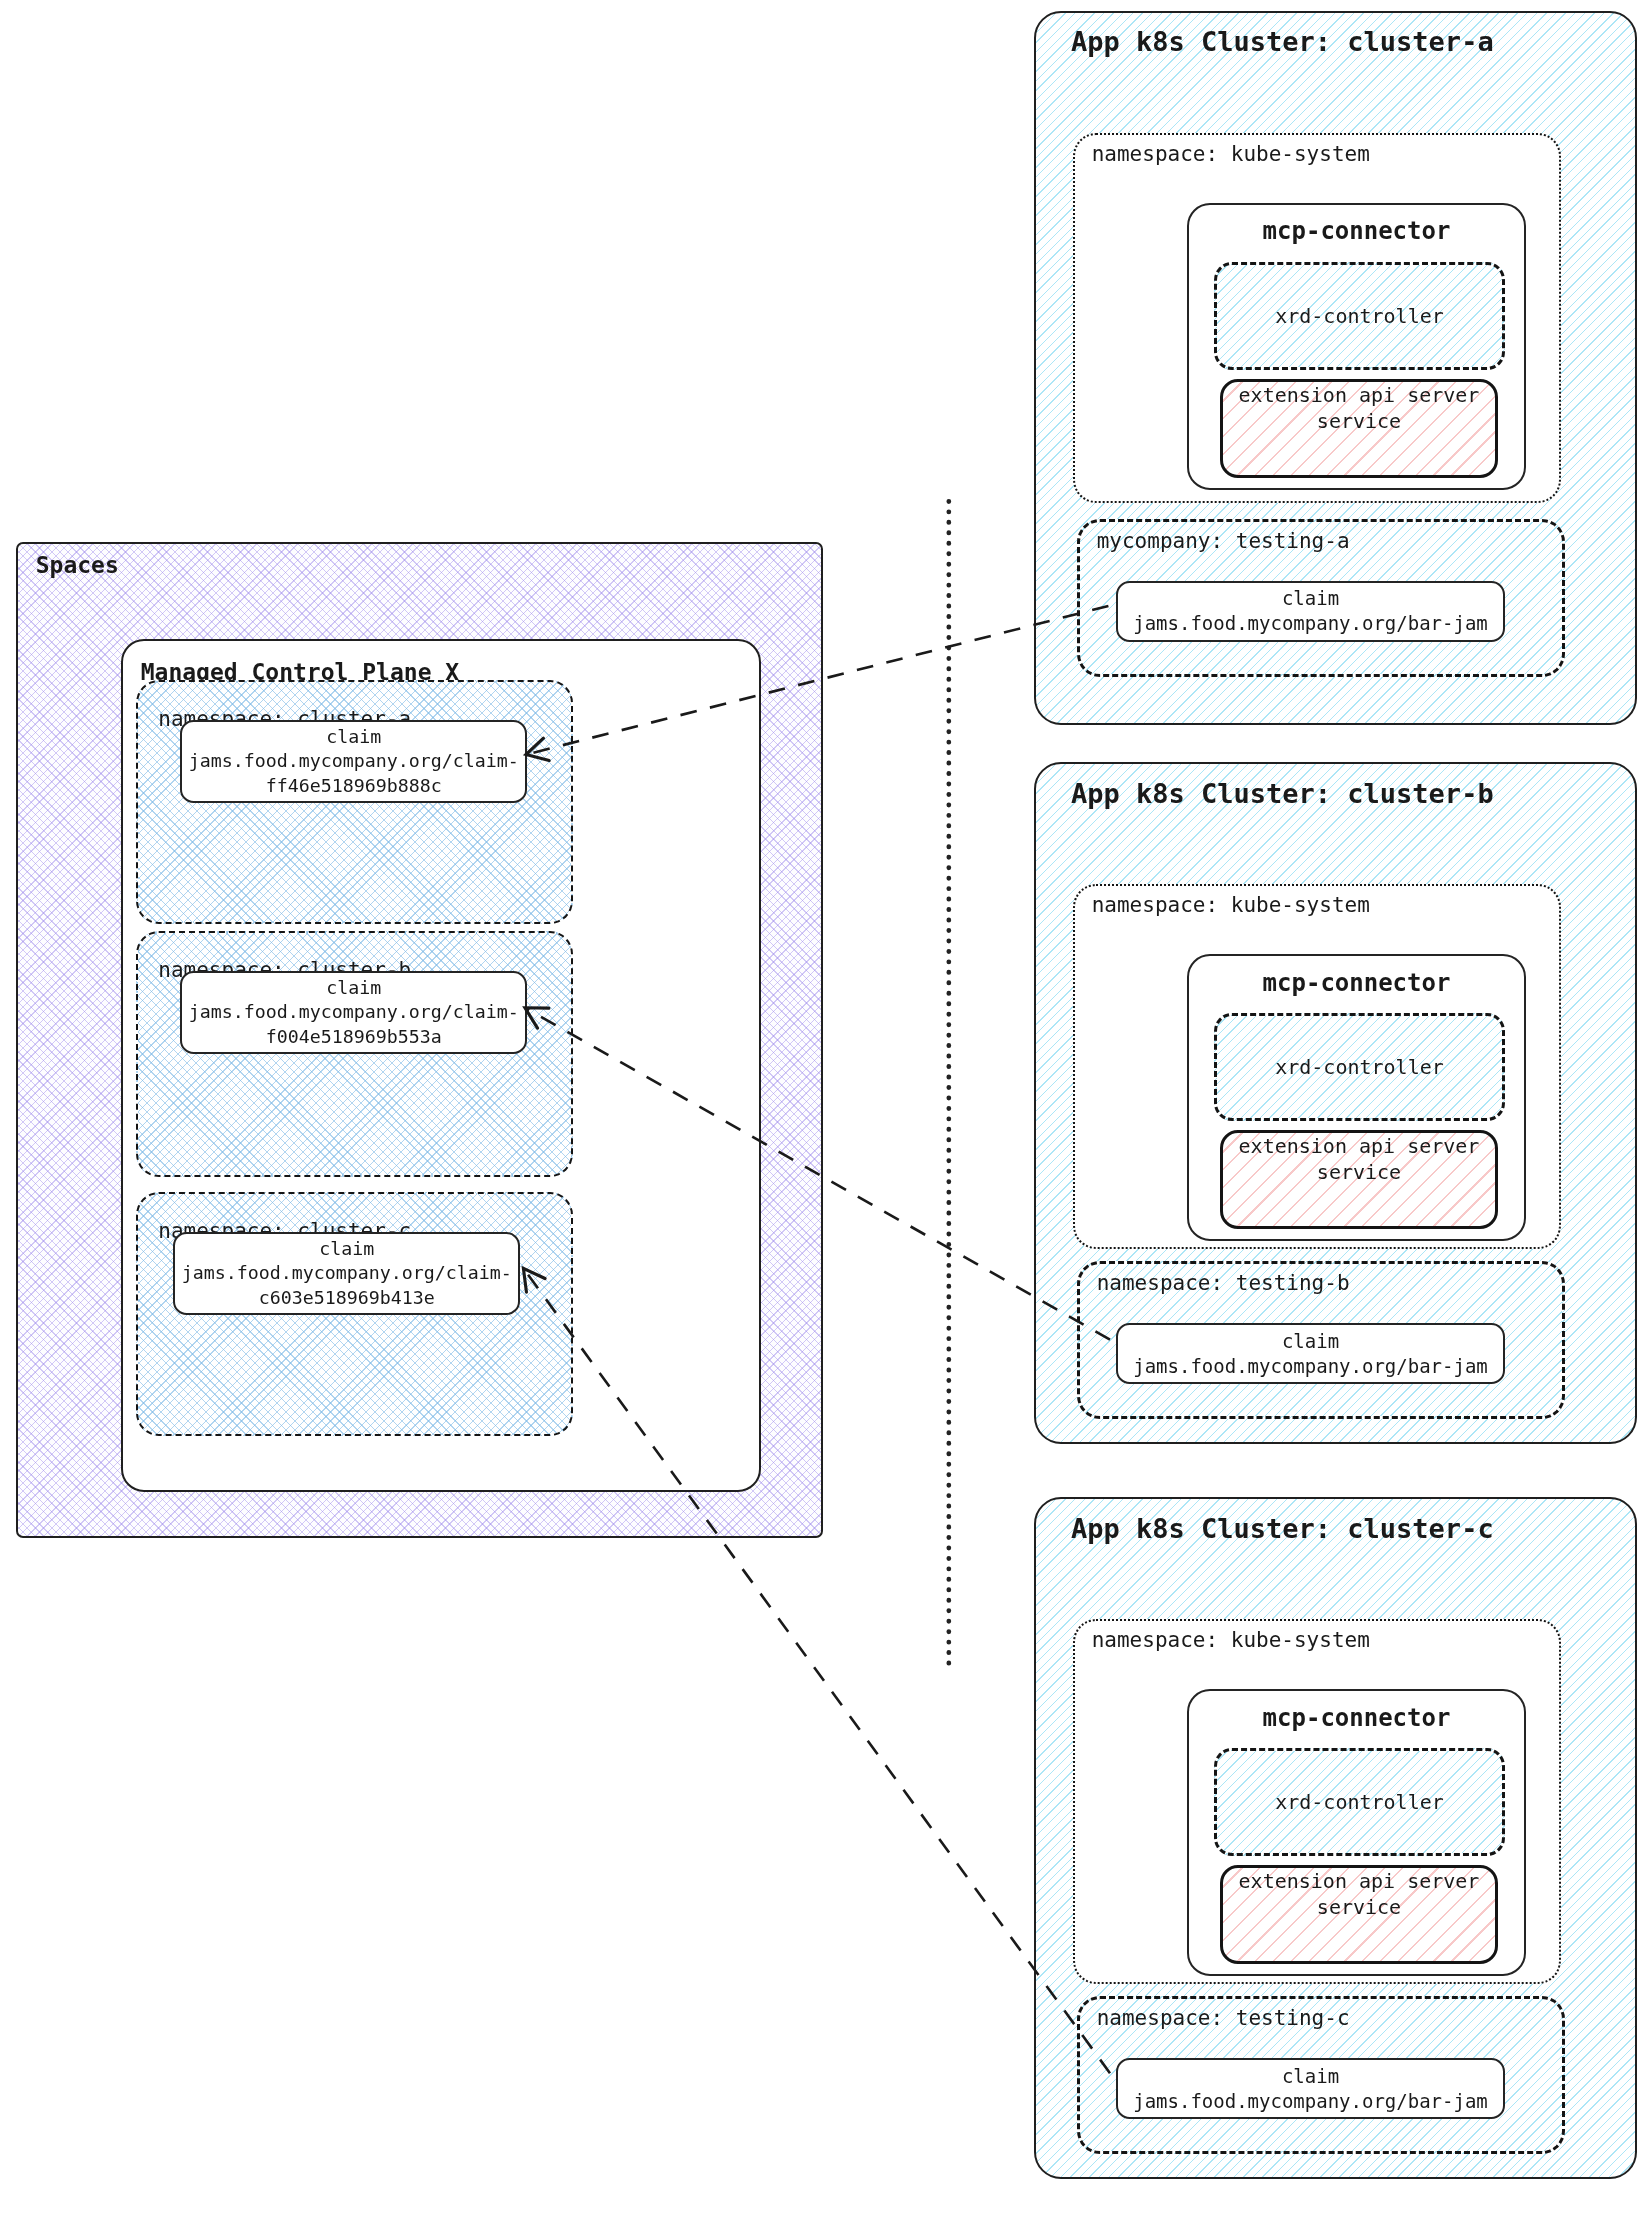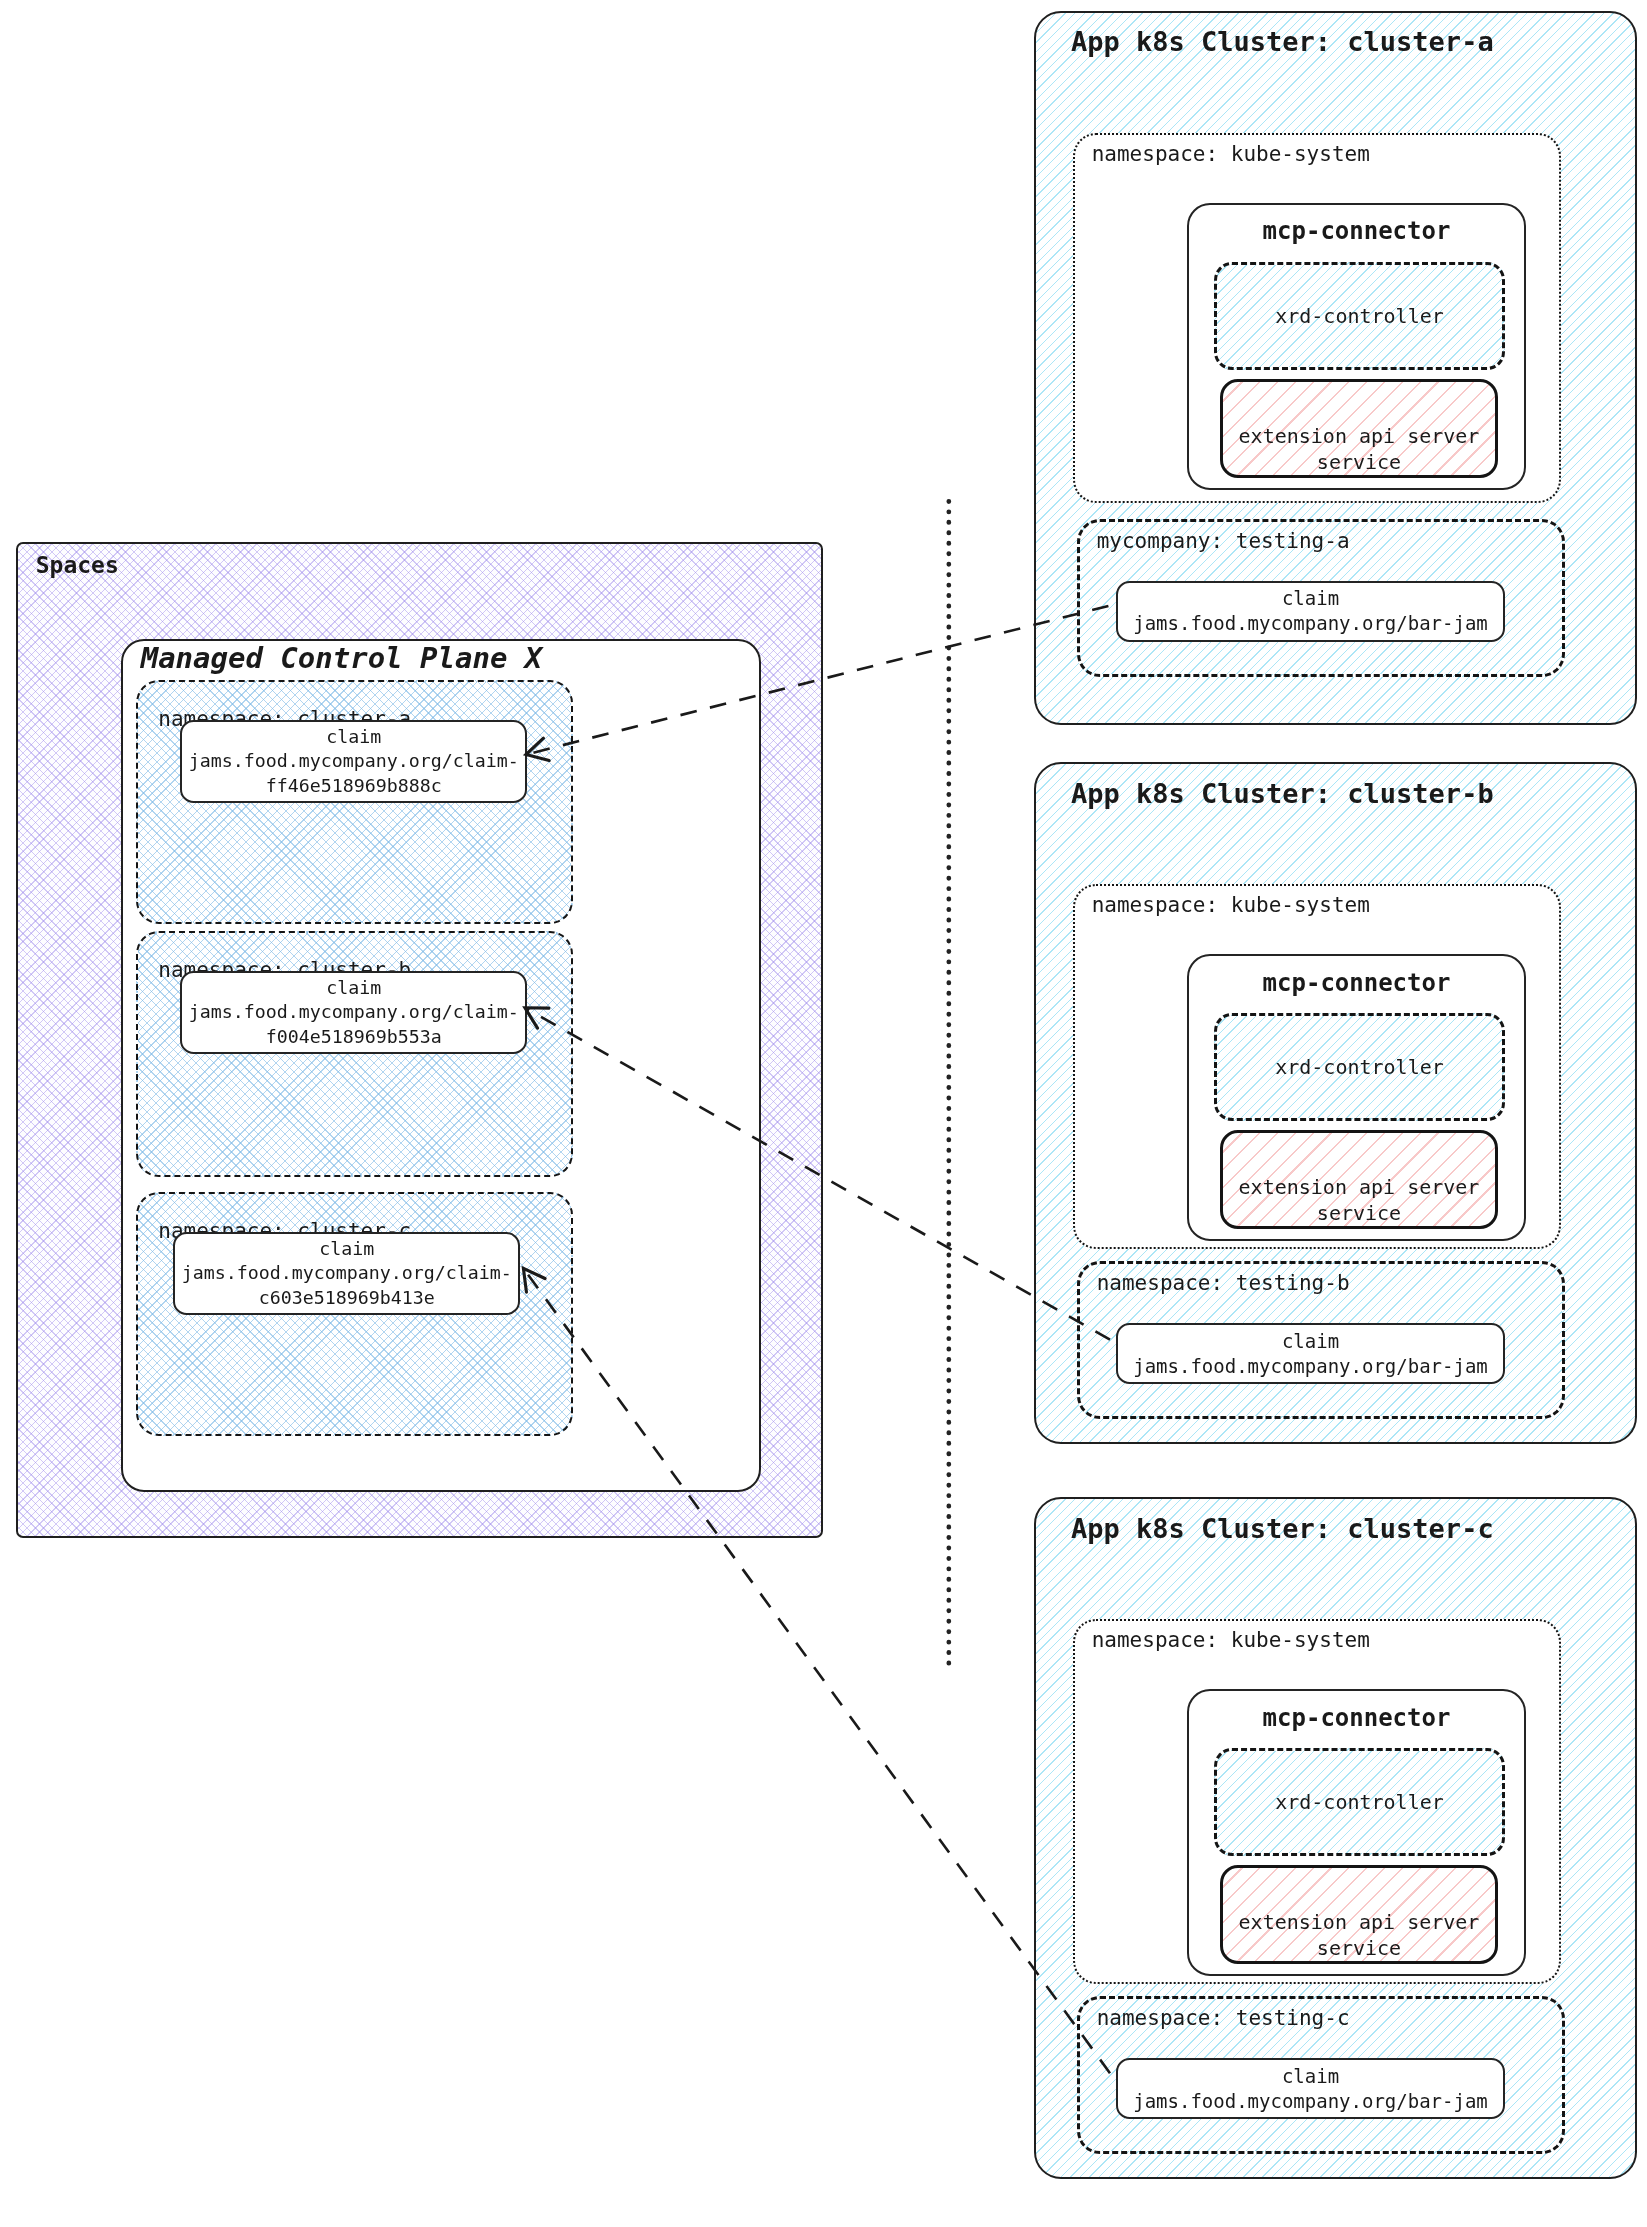--- a/index.html
+++ b/index.html
@@ -37,21 +37,21 @@
   
   .spaces {
     left:15.7px; top:542px; width:803px; height:992px;
     border:2.1px solid #1f1f1f; border-radius:7px;
   }
   .spaces-label { left:18px; top:8.4px; font-size:23px; font-weight:600; }
   .mcpx {
     left:103px; top:95px; width:636px; height:849px;
     background:#ffffff; border:2.1px solid #1f1f1f; border-radius:23px;
   }
-  .mcpx-label { left:18px; top:0; font-size:29px; font-weight:600;font-style:italic; }
+  .mcpx-label { left:18px; top:18px; font-size:23px; font-weight:600; }
   .ns-left {
     left:13.6px; width:433px;
     border:2.6px dashed #141414; border-radius:23px;
   }
   .ns-left-label { left:20px; top:25px; font-size:21px; }
   .claim-lg {
     left:42px; top:38px; width:343px; height:79px;
     background:#ffffff; border:2.1px solid #242424; border-radius:13.6px;
     display:flex; flex-direction:column; align-items:center; justify-content:center;
     font-size:18.3px; line-height:24.6px; text-align:center;
@@ -74,21 +74,21 @@
   }
   .mcp-title { left:0; top:12.6px; width:100%; text-align:center; font-size:24px; font-weight:700; }
   .xrd {
     left:25px; top:57px; width:285px; height:102px;
     border:3.1px dashed #141414; border-radius:18px;
     display:flex; align-items:center; justify-content:center; font-size:20px;
   }
   .ext {
     left:31px; top:174px; width:272px; height:93px;
     border:3.7px solid #141414; border-radius:18px;
-    display:flex; flex-direction:column; align-items:center; justify-content:flex-end;
+    display:flex; flex-direction:column; align-items:center; justify-content:flex-start;
     font-size:20px; line-height:26px; text-align:center;
   }
   .testing {
     left:41px; top:497px; width:482px; height:152px;
     border:3.1px dashed #141414; border-radius:23px;
   }
   .claim-sm {
     left:36px; top:59px; width:385px; height:57px;
     background:#ffffff; border:2.1px solid #242424; border-radius:13.6px;
     display:flex; flex-direction:column; align-items:center; justify-content:center;

